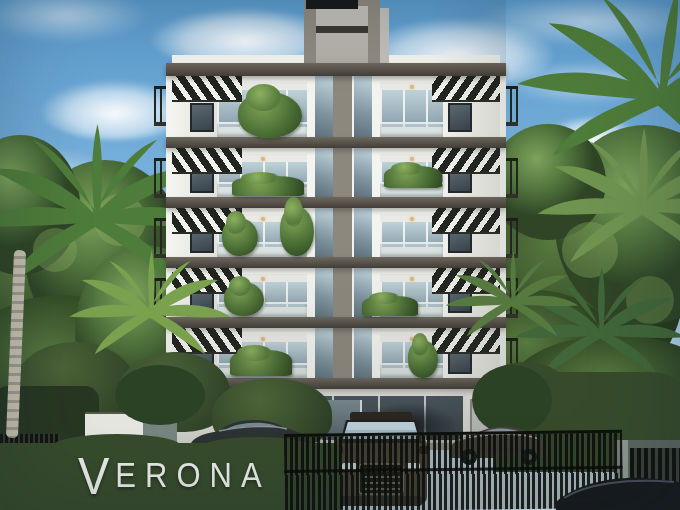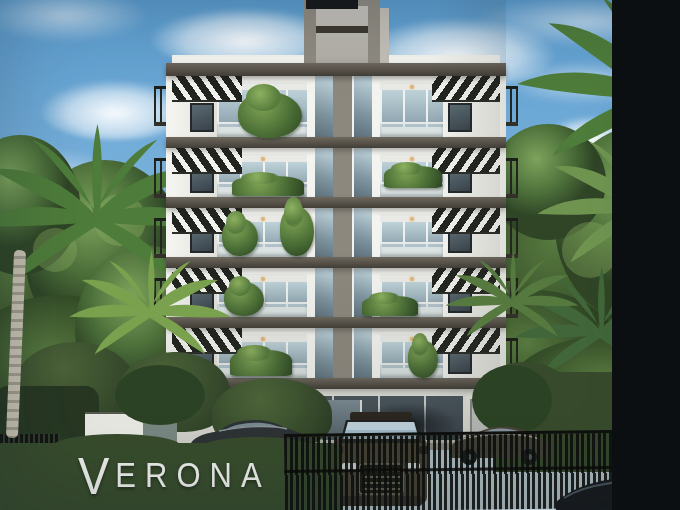--- a/index.html
+++ b/index.html
@@ -1,16 +1,16 @@
 <!DOCTYPE html>
 <html style="--sky-top: #5b9cce; --sky-mid: #7db4dd; --sky-low: #b7d5e9; --horizon: #dce9f1; --cloud-white: #ffffff; --leaf-light: #86ab5e; --leaf-mid: #4c6f3a; --leaf-dark: #2c4224; --palm-green: #4e7c3a; --palm-light: #79a14e; --trunk-light: #c4bfae; --trunk-dark: #9d988a; --facade-white: #f3f3ef; --facade-shade: #e2e2dc; --slab-top: #6e685e; --slab-bottom: #423e37; --tower-gray: #8f8a80; --tower-panel: #c6c3bc; --tower-cap: #17181a; --glass-sky: #bfd2d9; --glass-mid: #8aa0ab; --glass-dark: #39424a; --louver-dark: #22241f; --louver-white: #f1f1ed; --rail-dark: #23261f; --hedge-green: #374b2c; --hedge-dark: #273722; --fence-dark: #121410; --fence-gap: #2f3a2d; --gate-bar: #0f110e; --sign-white: #e9ebe7; --suv-body: #4c4236; --suv-glass: #9db4c2; --sedan-left: #2d3234; --sedan-right: #46413a; --corner-car: #171a1c; --drive-gray: #b3afa6; --wall-white: #e6e6e0; --garage-wall: #5a655f;"><head>
 <meta charset="utf-8">
 <style>
   html,body{margin:0;padding:0;background:#0c0f12;}
-  .scene{position:relative;width:612px;height:510px;overflow:hidden;
+  .scene{position:relative;width:680px;height:510px;overflow:hidden;
          font-family:"Liberation Sans",sans-serif;}
   .scene *{position:absolute;box-sizing:border-box;}
 
   
   .sky{left:0;top:0;width:680px;height:510px;
     background:linear-gradient(180deg,
       var(--sky-top,#5b9cce) 0%,
       var(--sky-mid,#7db4dd) 42%,
       var(--sky-low,#b7d5e9) 72%,
       var(--horizon,#dce9f1) 100%);}

